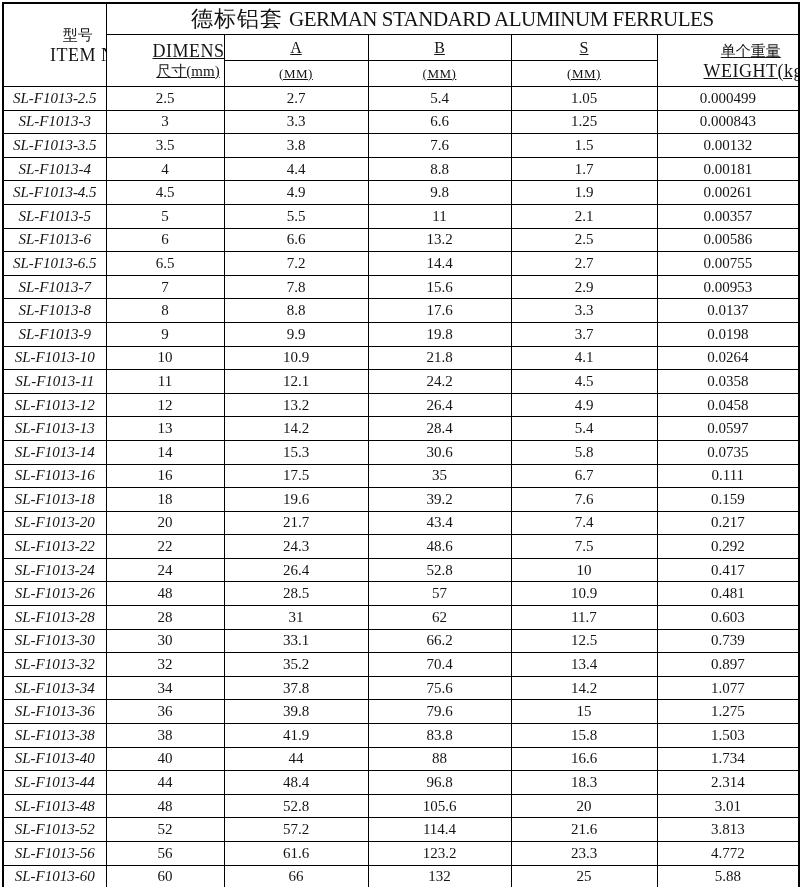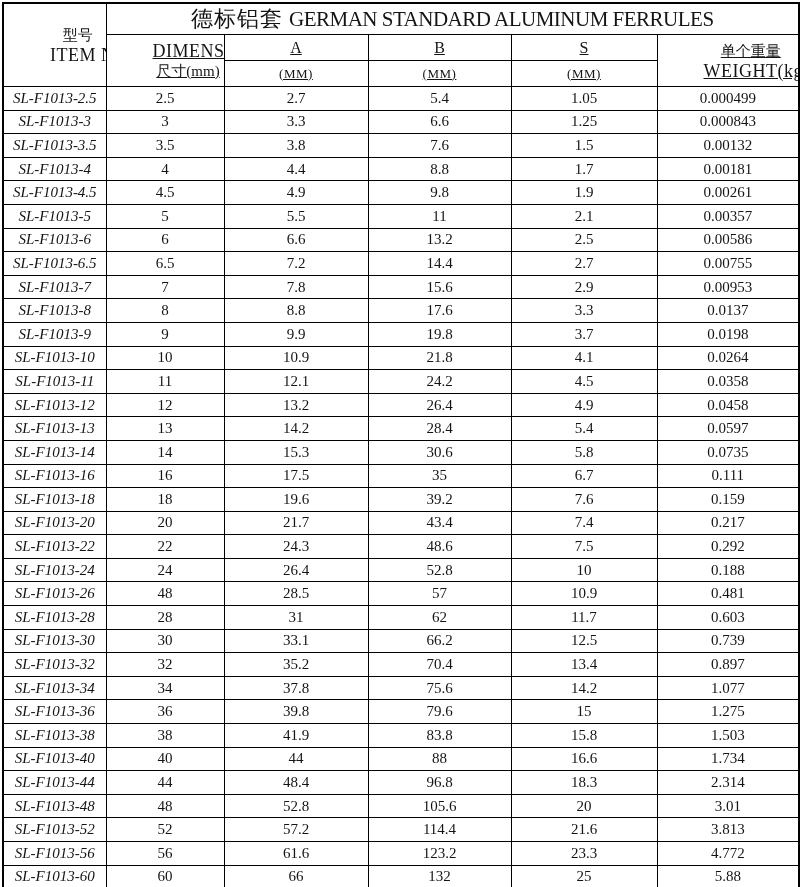--- a/index.html
+++ b/index.html
@@ -248,21 +248,21 @@
         <td class="c3">48.6</td>
         <td class="c4">7.5</td>
         <td class="c5">0.292</td>
       </tr>
       <tr>
         <td class="c0">SL-F1013-24</td>
         <td class="c1">24</td>
         <td class="c2">26.4</td>
         <td class="c3">52.8</td>
         <td class="c4">10</td>
-        <td class="c5">0.188</td>
+        <td class="c5">0.417</td>
       </tr>
       <tr>
         <td class="c0">SL-F1013-26</td>
         <td class="c1">48</td>
         <td class="c2">28.5</td>
         <td class="c3">57</td>
         <td class="c4">10.9</td>
         <td class="c5">0.481</td>
       </tr>
       <tr>

